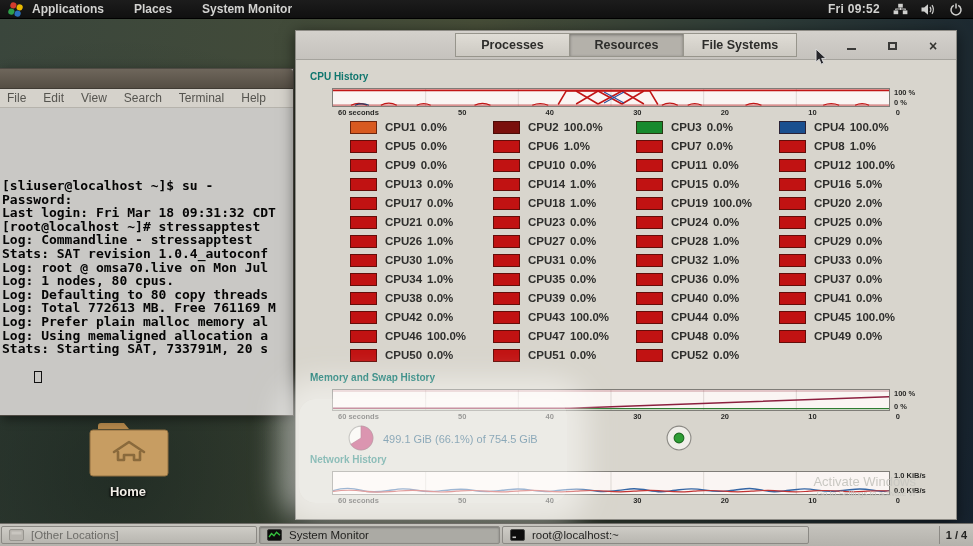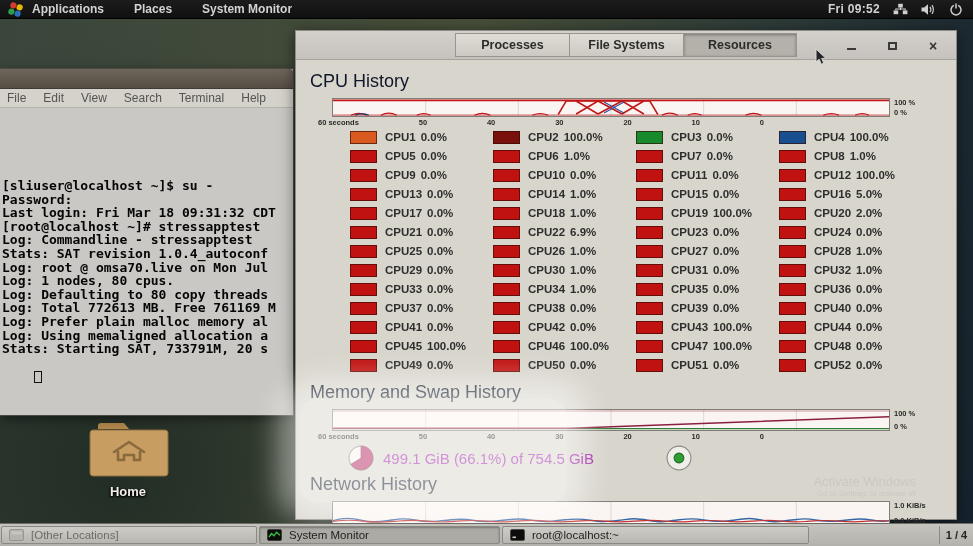--- a/index.html
+++ b/index.html
@@ -77,48 +77,48 @@
   }
   .sm-tab:last-child { border-right-width:1px; }
   .sm-tab.active { background:#b4b1aa; box-shadow: inset 0 1px 3px rgba(0,0,0,.35); }
   .sm-controls { position:absolute; right:16px; top:0; height:29px; display:flex; align-items:center; gap:27px; }
   .wc { width:14px; height:14px; display:flex; align-items:center; justify-content:center; cursor:pointer; }
   .wc-min-bar { width:9px; height:2px; background:#3a3a38; margin-top:6px; }
   .wc-max-box { width:9px; height:8px; border:2px solid #3a3a38; }
   .wc-close-x { font-size:14px; font-weight:700; color:#33332f; line-height:1; }
 
   .sm-content { padding:11px 14px 0 14px; }
-  .sec-title { font-size:18px; font-weight:400; color:#0f172a; }
+  .sec-title { font-size:10px; font-weight:700; color:#0f766e; }
 
   .graph-row { display:flex; margin-left:22px; margin-top:6px; }
   .graph { position:relative; width:558px; border:1px solid #7f7d78; background:#faf5f3; }
   .graph svg { position:absolute; left:0; top:0; width:100%; height:100%; }
   .g-cpu { height:19px; }
   .g-mem { height:22px; }
   .g-net { height:24px; }
   .ylab { width:44px; display:flex; flex-direction:column; justify-content:space-between;
           padding:1px 0 1px 4px; font-size:7.5px; line-height:1; color:#2a2a28; font-weight:600; }
-  .xlab { display:flex; justify-content:space-between; margin-left:8px; width:446px;
+  .xlab { display:flex; justify-content:space-between; margin-left:28px; width:562px;
           font-size:7.5px; color:#2a2a28; font-weight:600; margin-top:1px; }
 
   .cpu-grid {
     display:grid; grid-template-columns:repeat(4,1fr);
     width:572px; margin:4px 0 0 40px;
   }
   .cpu-item { display:flex; align-items:flex-start; height:19px; font-size:11.5px; font-weight:700; color:#2e2e2c; }
   .swatch { width:27px; height:13px; border:1px solid rgba(50,10,5,.65); margin-right:8px; flex:none; }
   .cpu-name { margin-right:5px; }
 
   .mem-title { margin-top:4px; }
   .legend-row { display:flex; margin:4px 0 2px 38px; }
   .legend-group { display:flex; align-items:center; }
   .legend-group.mem { width:318px; }
   .legend-icon { width:26px; height:26px; margin-right:9px; flex:none; }
   .legend-text div:first-child { font-size:12.5px; color:#3a3a38; }
-  .legend-text div:last-child { font-size:15px; color:#a21caf; margin-top:1px; }
+  .legend-text div:last-child { font-size:11px; color:#0c4a6e; margin-top:1px; }
   .net-title { margin-top:3px; }
 
   
   .spotlight {
     position:absolute; left:299px; top:399px; width:268px; height:104px;
     background:rgba(255,255,253,.52); border-radius:16px;
     box-shadow:0 0 28px 20px rgba(255,255,253,.5);
     z-index:30; pointer-events:none;
   }
 
@@ -217,22 +217,22 @@
       
     <div>[sliuser@localhost ~]$ su -</div><div>Password:</div><div>Last login: Fri Mar 18 09:31:32 CDT</div><div>[root@localhost ~]# stressapptest</div><div>Log: Commandline - stressapptest</div><div>Stats: SAT revision 1.0.4_autoconf</div><div>Log: root @ omsa70.live on Mon Jul</div><div>Log: 1 nodes, 80 cpus.</div><div>Log: Defaulting to 80 copy threads</div><div>Log: Total 772613 MB. Free 761169 M</div><div>Log: Prefer plain malloc memory al</div><div>Log: Using memaligned allocation a</div><div>Stats: Starting SAT, 733791M, 20 s</div></div>
     <span class="term-cursor"></span>
   </div>
 </div>
 
 <div class="sysmon">
   <div class="sm-titlebar">
     <div class="sm-tabs">
       <div class="sm-tab">Processes</div>
+      <div class="sm-tab active">Resources</div>
       <div class="sm-tab">File Systems</div>
-      <div class="sm-tab active">Resources</div>
     </div>
     <div class="sm-controls">
       <div class="wc">
           <div class="wc-min-bar"></div>
         </div>
       <div class="wc">
           <div class="wc-max-box"></div>
         </div>
       <div class="wc">
           <span class="wc-close-x">×</span>
@@ -401,25 +401,20 @@
           <span class="cpu-name">CPU20</span>
           <span class="cpu-pct">2.0%</span>
         </div>
 
         <div class="cpu-item">
           <span class="swatch" style="background-color: rgb(193, 18, 18);"></span>
           <span class="cpu-name">CPU21</span>
           <span class="cpu-pct">0.0%</span>
         </div>
 
-        <div class="cpu-item">
-          <span class="swatch" style="background-color: rgb(193, 18, 18);"></span>
-          <span class="cpu-name">CPU22</span>
-          <span class="cpu-pct">6.9%</span>
-        </div>
 
         <div class="cpu-item">
           <span class="swatch" style="background-color: rgb(193, 18, 18);"></span>
           <span class="cpu-name">CPU23</span>
           <span class="cpu-pct">0.0%</span>
         </div>
 
         <div class="cpu-item">
           <span class="swatch" style="background-color: rgb(193, 18, 18);"></span>
           <span class="cpu-name">CPU24</span>

